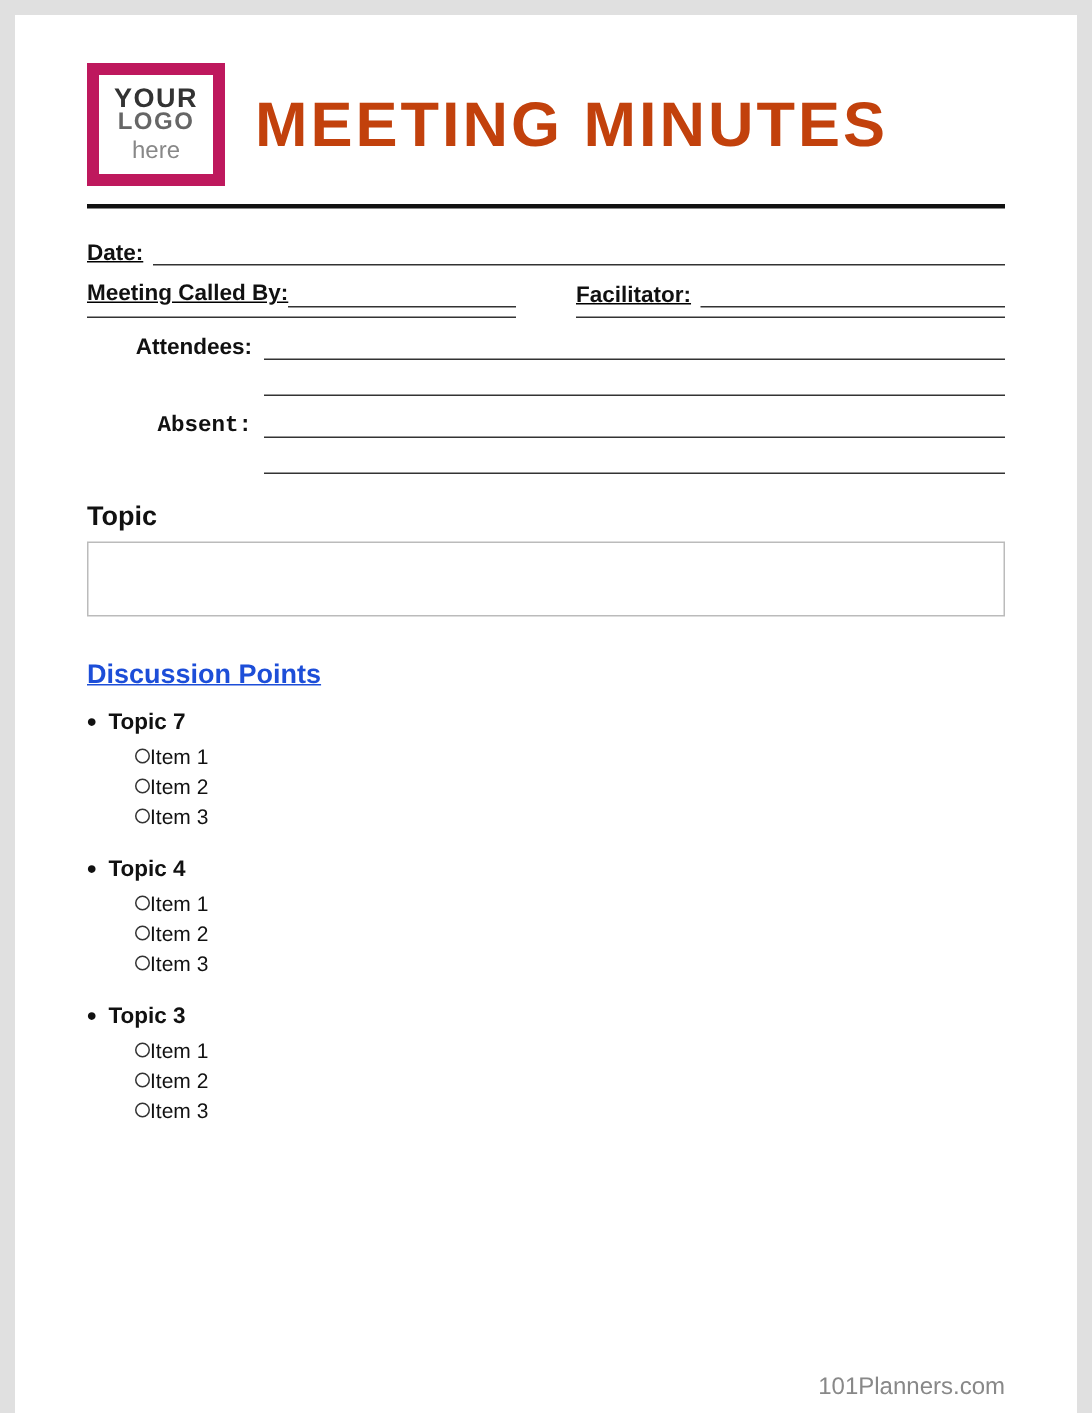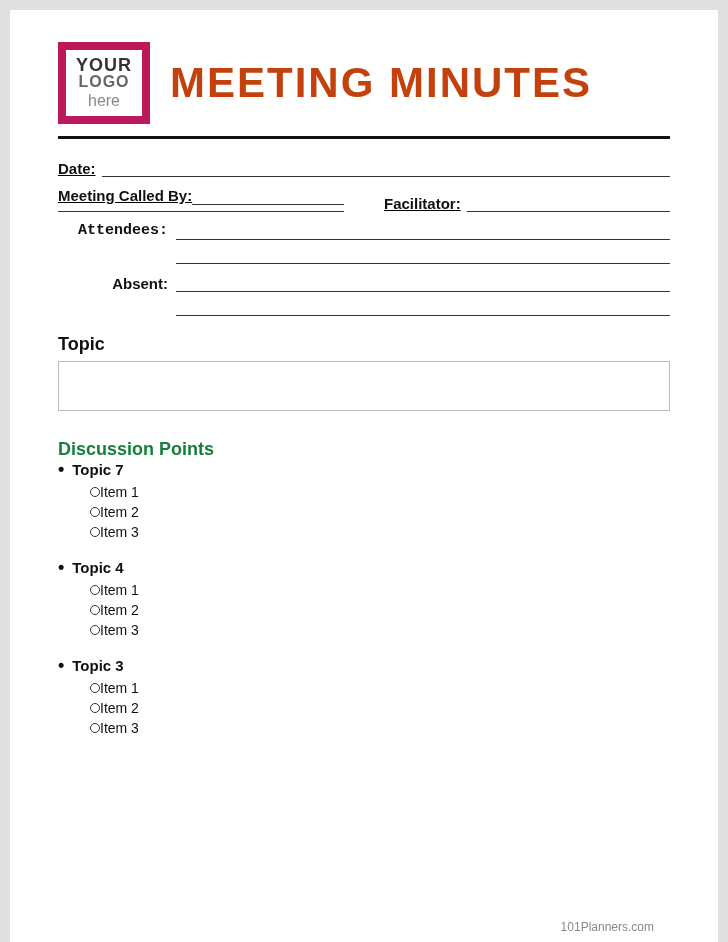--- a/index.html
+++ b/index.html
@@ -109,20 +109,21 @@
       white-space: nowrap;
       min-width: 110px;
       text-align: right;
     }
 
     .absent-row {
       display: flex;
       align-items: flex-end;
       gap: 8px;
       margin-bottom: 4px;
+      font-family: Liberation Mono, monospace;
     }
 
     .absent-label {
       font-weight: bold;
       font-size: 15px;
       color: #111;
       white-space: nowrap;
       min-width: 110px;
       text-align: right;
     }
@@ -147,21 +148,23 @@
     }
 
     
     .discussion-section {
       margin-top: 4px;
     }
 
     .discussion-title {
       font-size: 18px;
       font-weight: bold;
-      color: #15803d;
+      color: #1d4ed8;
+      margin-bottom: 12px;
+      text-decoration: underline;
     }
 
     .topic-group {
       margin-bottom: 18px;
     }
 
     .topic-bullet {
       display: flex;
       align-items: center;
       gap: 8px;
@@ -196,22 +199,22 @@
       height: 10px;
       border: 1.5px solid #333;
       border-radius: 50%;
       flex-shrink: 0;
     }
 
     
     .footer {
       position: absolute;
       bottom: 18px;
-      right: 64px;
-      font-size: 12px;
+      right: 48px;
+      font-size: 16px;
       color: #888;
     }
 
     
     .form-two-col {
       display: flex;
       gap: 40px;
       margin-bottom: 10px;
       text-decoration: underline;
     }
@@ -222,22 +225,22 @@
       gap: 6px;
       flex: 1;
     }
 
     .attendees-block {
       margin-bottom: 4px;
     }
 
     .attendees-inner {
       display: flex;
+      align-items: flex-end;
       gap: 8px;
-      font-family: Liberation Mono, monospace;
     }
   </style>
 </head>
 <body>
 
 <div class="page">
 
   <div class="header">
     <div class="logo-box">
       <span class="logo-your">YOUR</span>
@@ -259,21 +262,21 @@
     </div>
 
     <div class="form-two-col">
       <div style="flex:1; display:flex; flex-direction:column;">
         <div style="display:flex; align-items:flex-start; gap:0;">
           <span class="form-label">Meeting Called By:</span>
           <div class="form-underline"></div>
         </div>
         <div style="border-bottom:1.5px solid #333; margin-top:6px; width:100%;"></div>
       </div>
-      <div style="flex:1; display:flex; flex-direction:row;">
+      <div style="flex:1; display:flex; flex-direction:column;">
         <div style="display:flex; align-items:flex-end; gap:6px;">
           <span class="form-label">Facilitator:</span>
           <div class="form-underline"></div>
         </div>
         <div style="border-bottom:1.5px solid #333; margin-top:6px; width:100%;"></div>
       </div>
     </div>
 
     <div style="margin-top:10px; margin-bottom:4px;" class="attendees-block">
       <div class="attendees-inner">

